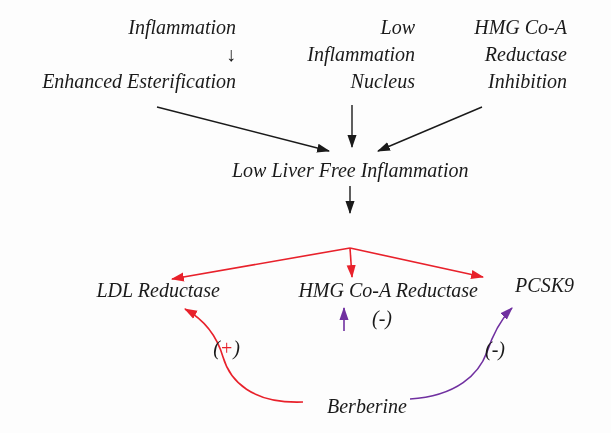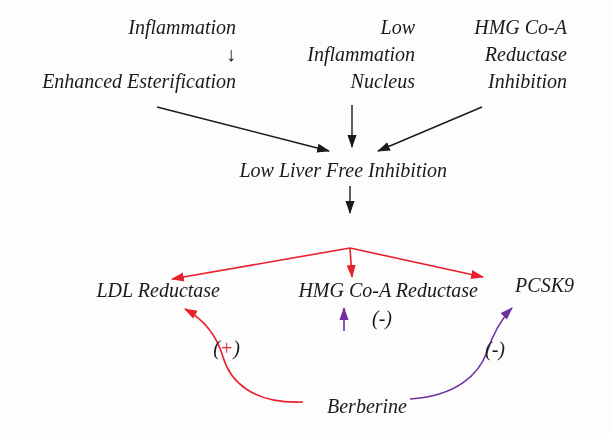--- a/index.html
+++ b/index.html
@@ -72,21 +72,21 @@
     <div>Inflammation</div>
     <div>Nucleus</div>
   </div>
 
   <div class="label multiline" style="left:447px; top:14px; width:120px;">
     <div>HMG Co-A</div>
     <div>Reductase</div>
     <div>Inhibition</div>
   </div>
 
-  <div class="label" style="left:232px; top:158px; width:215px;">Low Liver Free Inhibition</div>
+  <div class="label" style="left:232px; top:158px; width:215px;">Low Liver Free Inflammation</div>
 
 
   <div class="label" style="left:80px; top:278px; width:140px;">LDL Reductase</div>
 
   <div class="label" style="left:262px; top:278px; width:216px;">HMG Co-A Reductase</div>
 
   <div class="label" style="left:502px; top:273px; width:72px;">PCSK9</div>
 
   <div class="label" style="left:352px; top:306px; width:40px;">(-)</div>
 

